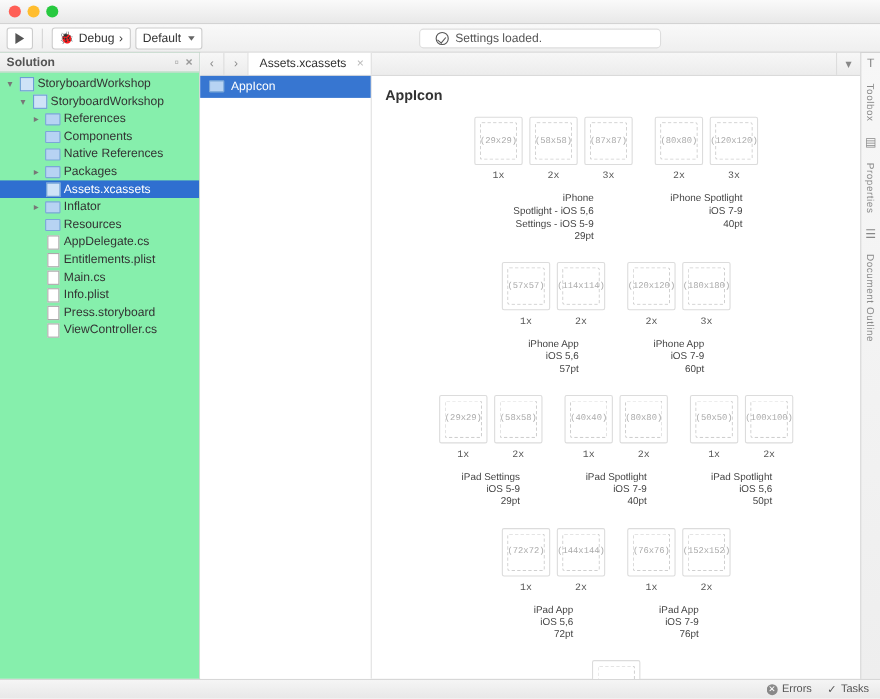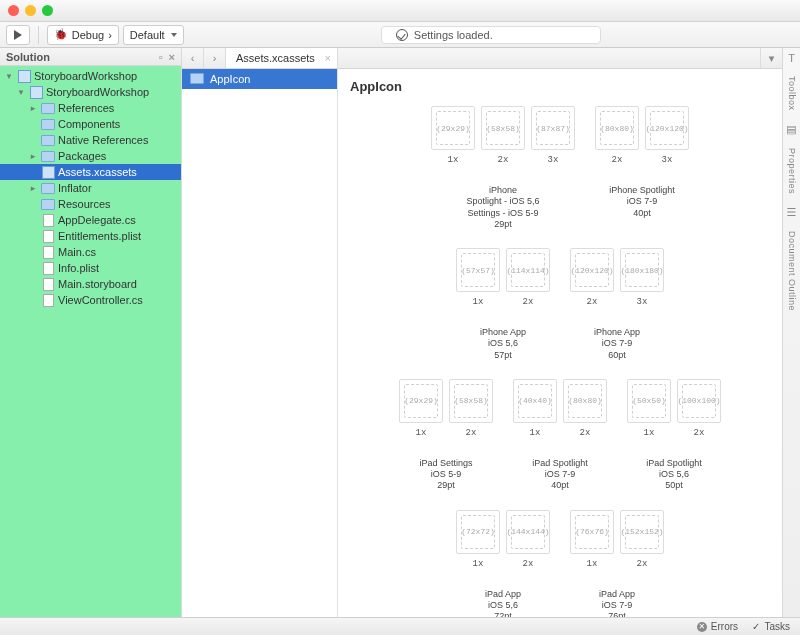--- a/index.html
+++ b/index.html
@@ -52,21 +52,21 @@
   .prerow{display:flex;justify-content:center;align-items:center;gap:6px;margin-bottom:14px;font-size:10px;}
   .prerow input{margin:0;}
   .groups{display:flex;flex-direction:column;align-items:center;gap:18px;}
   .grow{display:flex;gap:20px;justify-content:center;}
   .gsection{display:flex;flex-direction:column;align-items:center;}
   .slots{display:flex;gap:6px;}
   .slot{display:flex;flex-direction:column;align-items:center;gap:3px;font-family:Liberation Mono, monospace;}
   .well{width:44px;height:44px;border:1px solid #dcdcdc;border-radius:2px;display:flex;align-items:center;justify-content:center;background:#fff;}
   .well-inner{width:34px;height:34px;border:1px dashed #cfcfcf;border-radius:2px;display:flex;align-items:center;justify-content:center;font-size:8px;color:#aaa;}
   .slot .scale{font-size:9px;color:#555;margin-top:2px;}
-  .caption{text-align:center;font-size:9px;color:#444;line-height:1.25;margin-top:20px;white-space:pre;}
+  .caption{text-align:right;font-size:9px;color:#444;line-height:1.25;margin-top:10px;white-space:pre;}
 
   .rightrail{width:18px;background:linear-gradient(#f7f7f7,#eee);border-left:1px solid #d8d8d8;display:flex;flex-direction:column;align-items:center;padding-top:4px;gap:12px;color:#888;}
   .rightrail .rl{writing-mode:vertical-rl;font-size:9px;letter-spacing:0.5px;cursor:pointer;}
   .rightrail .ricon{font-size:11px;}
 
   .statusbar{height:18px;background:linear-gradient(#f5f5f5,#e8e8e8);border-top:1px solid #d0d0d0;display:flex;align-items:center;justify-content:flex-end;gap:14px;padding:0 10px;font-size:10px;color:#555;}
   .statusbar .sitem{display:flex;align-items:center;gap:4px;cursor:pointer;}
   .err-ic{width:10px;height:10px;border-radius:50%;background:#888;color:#fff;display:flex;align-items:center;justify-content:center;font-size:8px;}
   .task-ic::before{content:"✓";font-size:10px;}
 </style>
@@ -173,21 +173,21 @@
           <span>Main.cs</span>
         </div>
         <div class="tree-row indent-2">
           <span class="twist"></span>
           <span class="ic file-ic"></span>
           <span>Info.plist</span>
         </div>
         <div class="tree-row indent-2">
           <span class="twist"></span>
           <span class="ic file-ic"></span>
-          <span>Main.storyboard</span>
+          <span>Press.storyboard</span>
         </div>
         <div class="tree-row indent-2">
           <span class="twist"></span>
           <span class="ic file-ic"></span>
           <span>ViewController.cs</span>
         </div>
       </div>
   </div>
 
   <div class="center">

